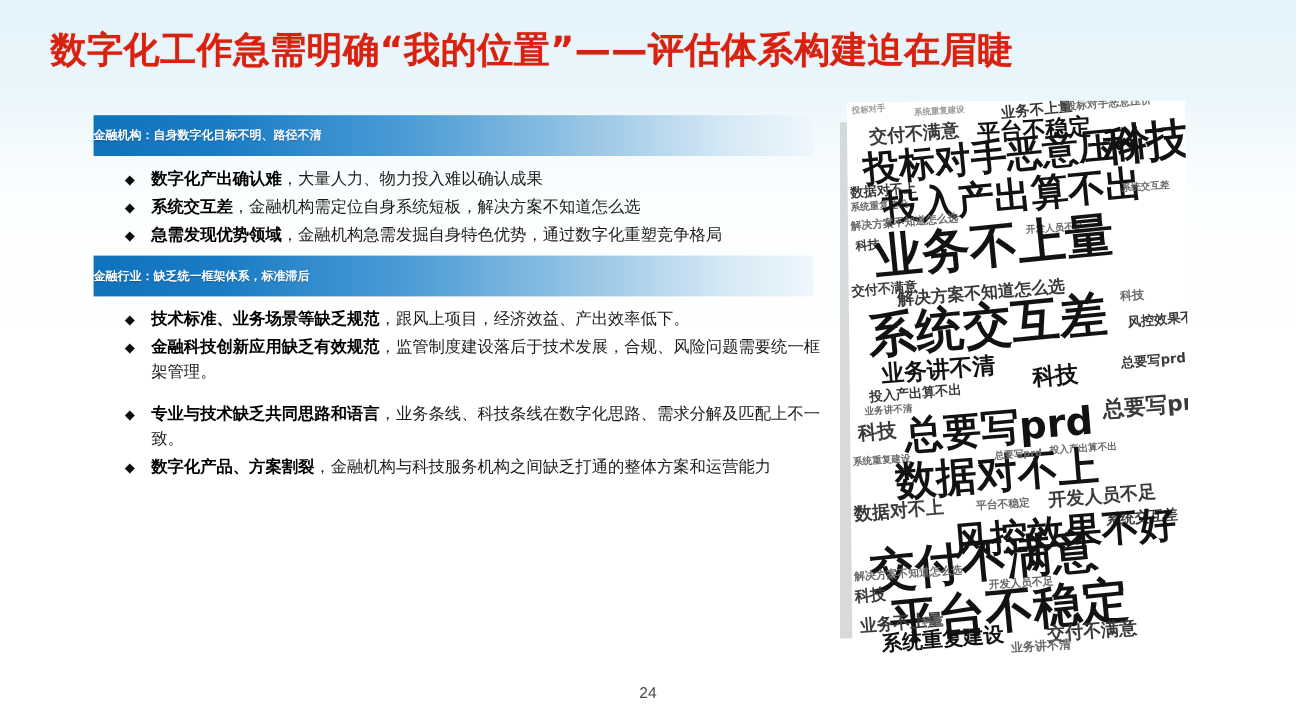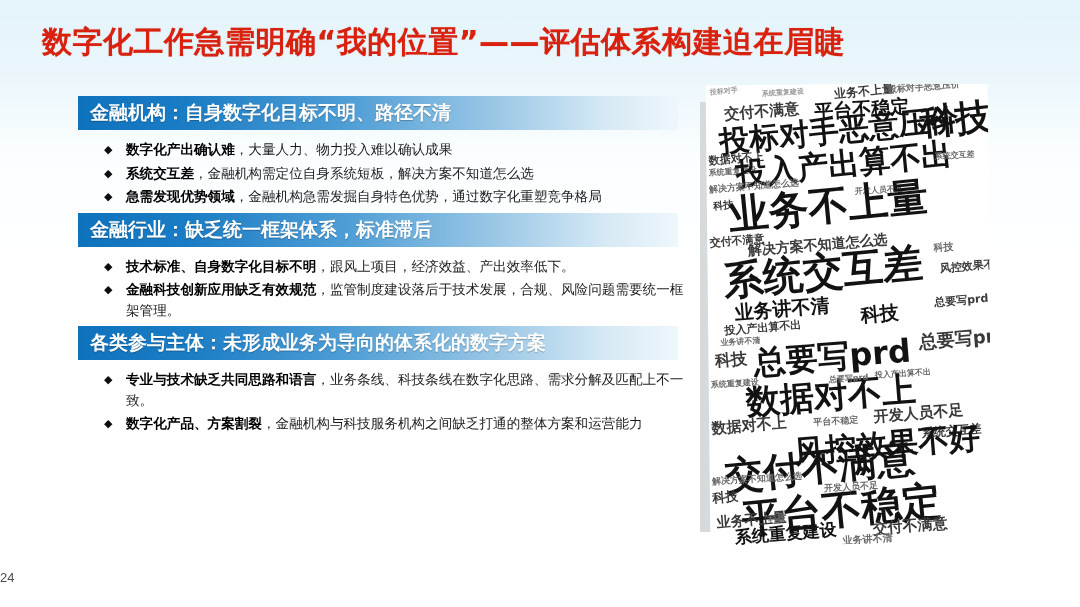--- a/index.html
+++ b/index.html
@@ -38,22 +38,22 @@
 
   .sec-header{
     position:relative;
     height:34px;
     margin-left:78px;
     width:600px;
     background:linear-gradient(90deg,#0f72bd 0%,#1a7cc4 18%,#4f9ed6 45%,#9cc8e6 70%,#d6e9f5 88%,#eef7fc 100%);
     display:flex;align-items:center;
   }
   .sec-header .sec-title{
-    color:#ffffff;font-size:19px;font-weight:bold;
-    padding-left:12px;white-space:nowrap;
+    color:#ffffff;font-size:10px;font-weight:bold;
+    padding-left:0;white-space:nowrap;
     font-family:"DejaVu Sans","Liberation Sans",sans-serif;
     text-shadow:0 1px 1px rgba(0,0,0,.25);
   }
 
   .bullets{
     margin-left:104px;
     width:590px;
     padding-top:9px;
   }
   .bullet{
@@ -100,21 +100,21 @@
     line-height:1;
     transform-origin:left top;
   }
   .cloud .w.g{color:#3a3a3a;}
   .cloud .w.gg{color:#6a6a6a;}
   .cloud .w.ggg{color:#9a9a9a;}
 
   
   .pagenum{
     position:absolute;left:0;top:570px;width:1080px;
-    font-size:13px;color:#4a4a4a;
+    text-align:center;font-size:13px;color:#4a4a4a;
     font-family:"Liberation Sans",sans-serif;
   }
 
   
   .logo{
     position:absolute;left:958px;top:540px;width:112px;height:58px;
   }
   .logo .mark{
     position:absolute;left:0;top:4px;width:26px;height:26px;
   }
@@ -155,28 +155,25 @@
           <div class="bullet"><span class="dia">◆</span><b>数字化产出确认难</b><span>，大量人力、物力投入难以确认成果</span></div>
           <div class="bullet"><span class="dia">◆</span><b>系统交互差</b><span>，金融机构需定位自身系统短板，解决方案不知道怎么选</span></div>
           <div class="bullet"><span class="dia">◆</span><b>急需发现优势领域</b><span>，金融机构急需发掘自身特色优势，通过数字化重塑竞争格局</span></div>
         </div>
       </div>
       <div class="block">
         <div class="sec-header">
           <div class="sec-title">金融行业：缺乏统一框架体系，标准滞后</div>
         </div>
         <div class="bullets">
-          <div class="bullet"><span class="dia">◆</span><b>技术标准、自身数字化目标不明</b><span>，跟风上项目，经济效益、产出效率低下。</span></div>
+          <div class="bullet"><span class="dia">◆</span><b>技术标准、业务场景等缺乏规范</b><span>，跟风上项目，经济效益、产出效率低下。</span></div>
           <div class="bullet"><span class="dia">◆</span><b>金融科技创新应用缺乏有效规范</b><span>，监管制度建设落后于技术发展，合规、风险问题需要统一框架管理。</span></div>
         </div>
       </div>
       <div class="block">
-        <div class="sec-header">
-          <div class="sec-title">各类参与主体：未形成业务为导向的体系化的数字方案</div>
-        </div>
         <div class="bullets">
           <div class="bullet"><span class="dia">◆</span><b>专业与技术缺乏共同思路和语言</b><span>，业务条线、科技条线在数字化思路、需求分解及匹配上不一致。</span></div>
           <div class="bullet"><span class="dia">◆</span><b>数字化产品、方案割裂</b><span>，金融机构与科技服务机构之间缺乏打通的整体方案和运营能力</span></div>
         </div>
       </div>
     </div>
 
   <div class="cloud-wrap">
     <div class="cloud-shadow"></div>
     <div class="cloud" id="cloud">

